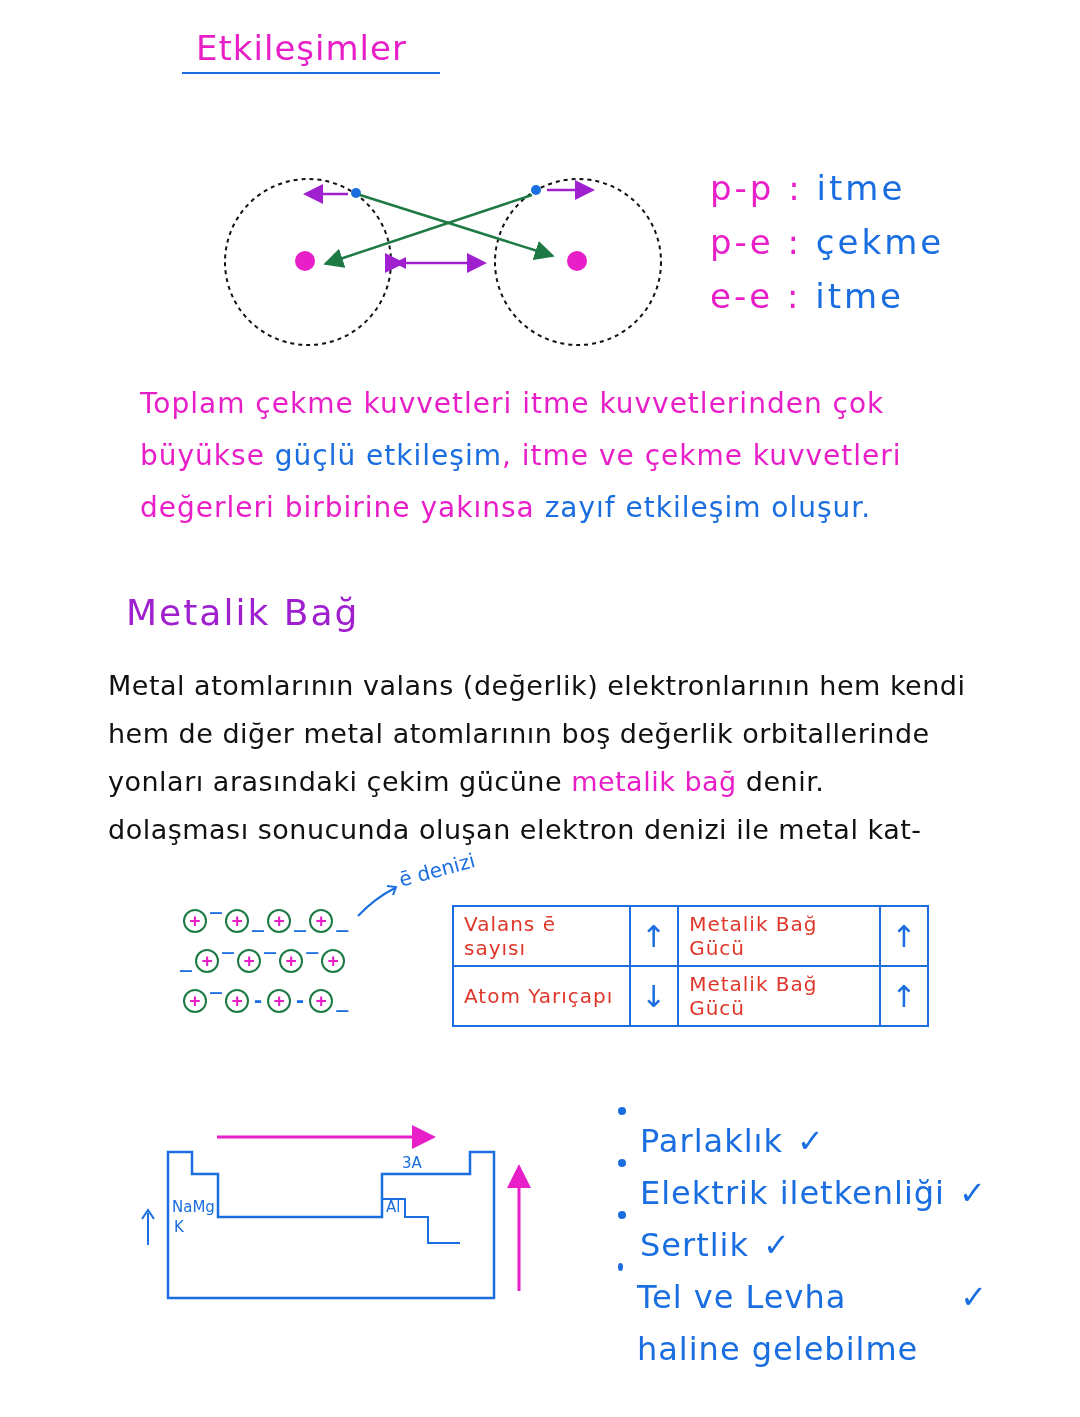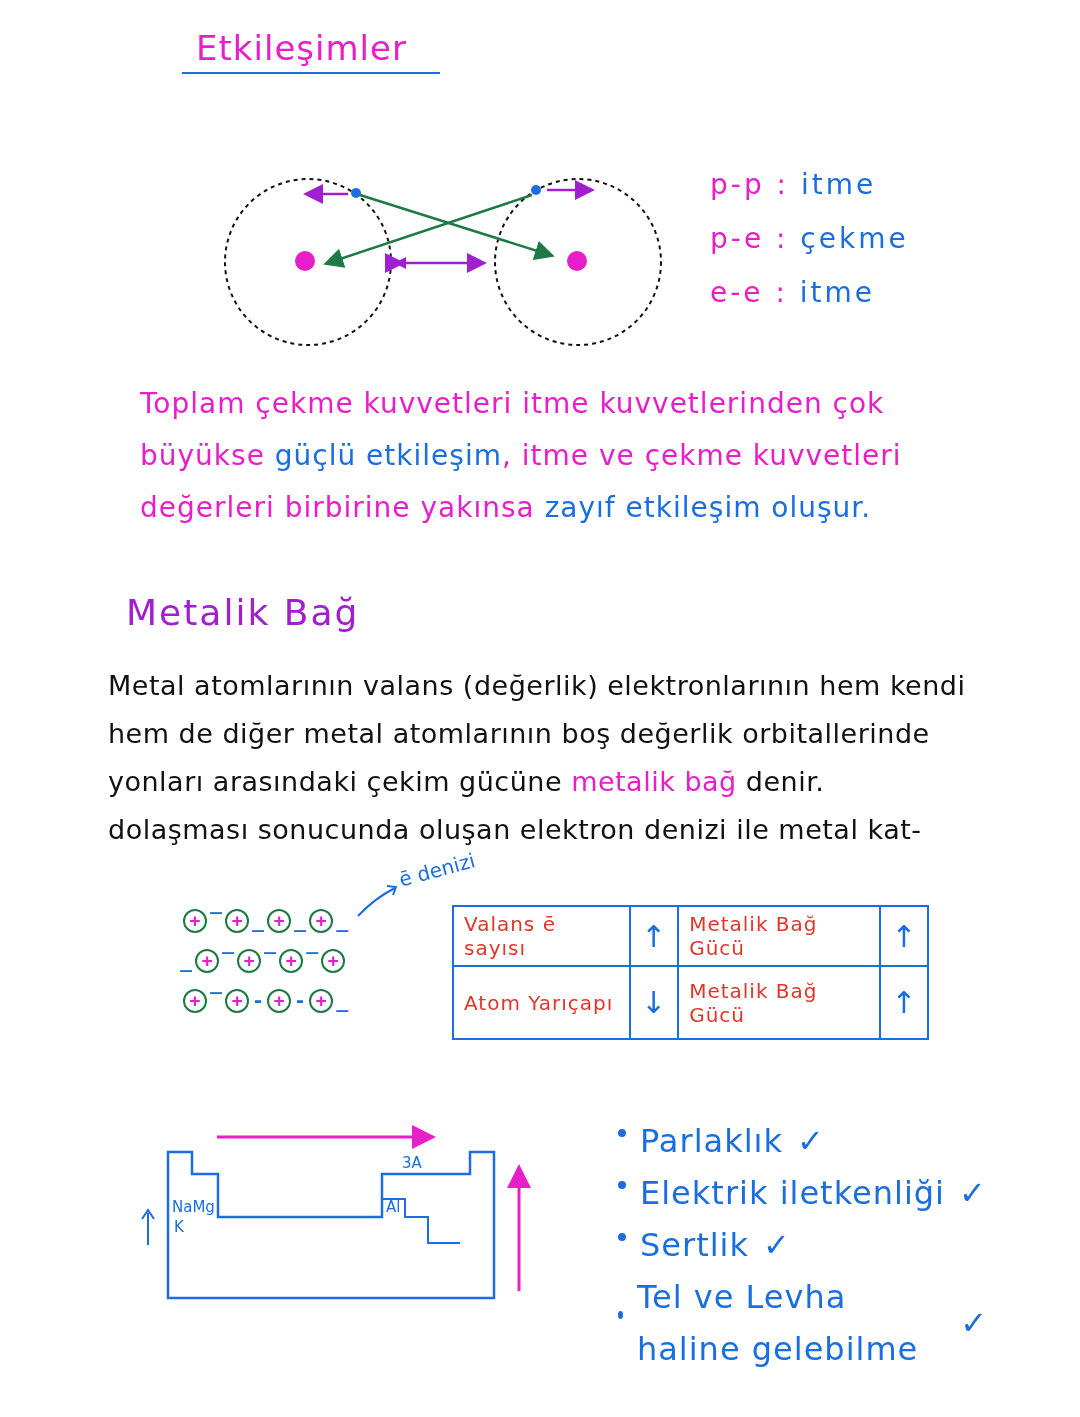--- a/index.html
+++ b/index.html
@@ -4,30 +4,30 @@
 <style>
   html, body { margin: 0; padding: 0; background: #ffffff; }
   body { width: 1080px; height: 1417px; position: relative; overflow: hidden;
          font-family: "DejaVu Sans", sans-serif; }
   .abs { position: absolute; white-space: nowrap; }
   .pink { color: #e81ec8; }
   .blue { color: #1a6ee0; }
   .purple { color: #a020d0; }
   .black { color: #111111; }
   .title { font-size: 34px; letter-spacing: 1px; }
-  .legend-line { font-size: 28px; letter-spacing: 3px; text-align: right; }
+  .legend-line { font-size: 34px; letter-spacing: 3px; text-align: right; }
   .para { font-size: 28px; letter-spacing: 1px; line-height: 52px; }
   .para2 { font-size: 27px; letter-spacing: 0.5px; line-height: 48px; }
   .section { font-size: 36px; letter-spacing: 2px; }
   table.props { border-collapse: collapse; position: absolute; left: 452px; top: 905px; border-radius: 28px; }
   table.props td { border: 2.5px solid #1a6ee0; height: 58px; padding: 0 10px;
                    font-size: 20px; color: #e0362a; letter-spacing: 1px; }
   table.props td.arrow { color: #1a6ee0; font-size: 30px; text-align: center; width: 24px; }
   .bullets { font-size: 32px; line-height: 52px; letter-spacing: 1px; }
-  .bullets .item { display: flex; align-items: center; }
+  .bullets .item { display: flex; align-items: flex-start; }
   .dot { display: inline-block; width: 8px; height: 8px; border-radius: 50%; background: #1a6ee0; margin-right: 14px; transform: translateY(-8px); }
   .check { margin-left: 14px; }
   .lattice { font-family: "DejaVu Sans Mono", monospace; font-size: 20px; line-height: 40px; position: absolute; left: 180px; top: 900px; }
   .cation { display: inline-block; width: 20px; height: 20px; border: 2px solid #1e7a44; border-radius: 50%;
             color: #e81ec8; text-align: center; line-height: 20px; font-size: 18px; font-weight: bold; margin: 0 3px; }
   .minus { color: #1a6ee0; font-weight: bold; }
 </style>
 </head>
 <body>
 
@@ -97,21 +97,21 @@
 </svg>
 
 <table class="props">
   <tbody>
       <tr>
     <td style="width:155px;">Valans ē sayısı</td>
     <td class="arrow">↑</td>
     <td style="width:180px;">Metalik Bağ Gücü</td>
     <td class="arrow">↑</td>
   </tr>
-  <tr style="height:73px;padding-left:46px;">
+  <tr style="height:60px;padding-left:46px;">
     <td>Atom Yarıçapı</td>
     <td class="arrow">↓</td>
     <td>Metalik Bağ Gücü</td>
     <td class="arrow">↑</td>
   </tr>
 </tbody>
   </table>
 
 <svg class="abs" style="left:130px; top:1115px;" width="410" height="195">
   <defs>

